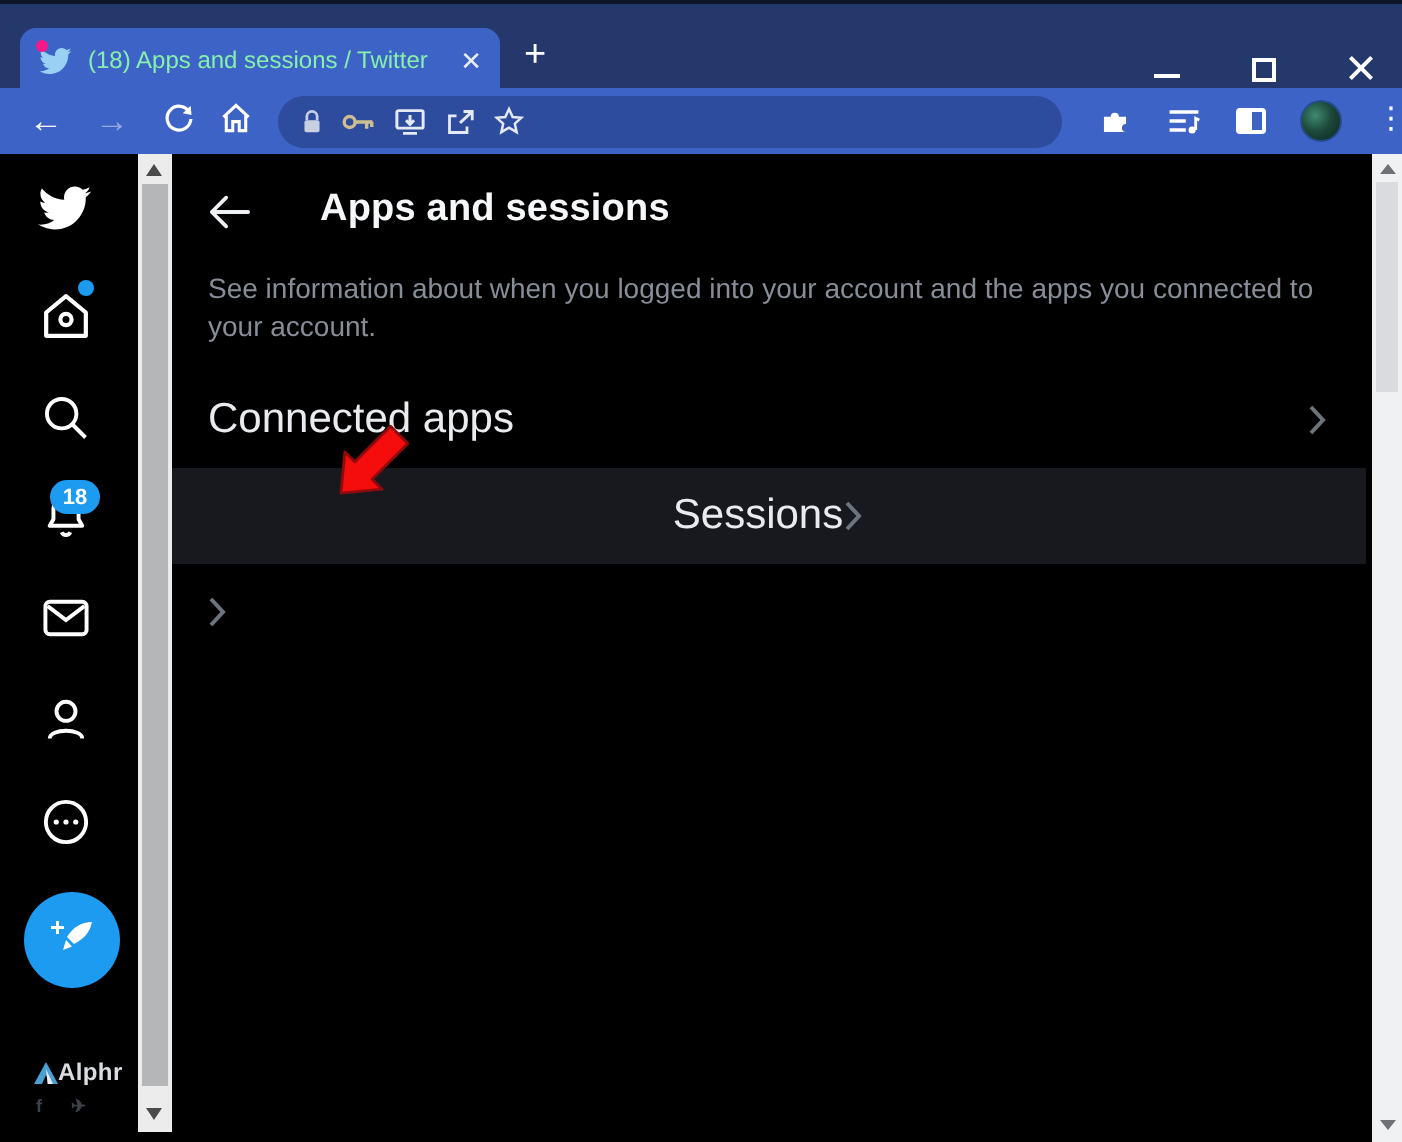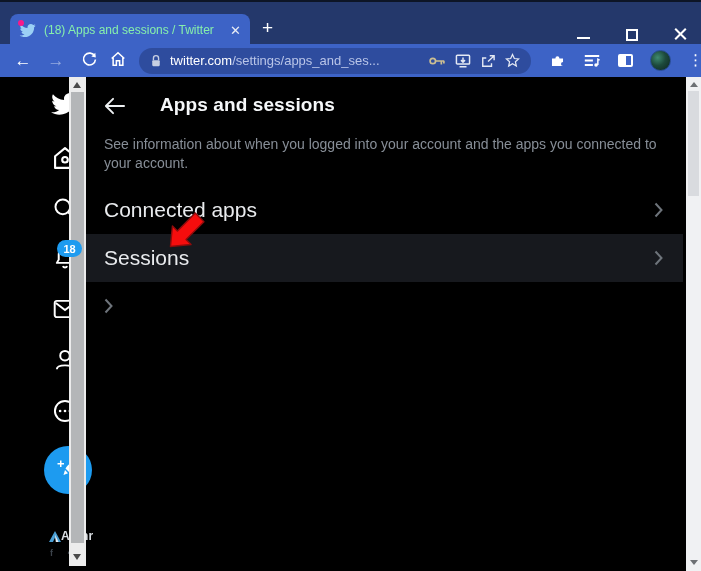--- a/index.html
+++ b/index.html
@@ -36,21 +36,21 @@
   .url-path { color:#b9c5e8; }
   .pill-ico { flex:0 0 auto; margin-left:9px; display:flex; align-items:center; }
   .tb-right { display:flex; align-items:center; margin-left:18px; gap:17px; }
   .avatar { width:21px; height:21px; border-radius:50%; background:radial-gradient(circle at 35% 35%, #3f8a70 0%, #1d4a3c 45%, #0c2420 100%); border:1px solid #274b8f; }
   .dots { color:#fff; font-size:15px; letter-spacing:0; line-height:.45; text-align:center; width:6px; }
 
   
   .content { position:absolute; top:77px; left:0; width:701px; height:494px; background:#000; }
 
   
-  .t-nav { position:absolute; left:0; top:0; width:69px; height:100%;margin-left:32px; }
+  .t-nav { position:absolute; left:0; top:0; width:69px; height:100%; }
   .t-ico { position:absolute; }
   .badge { position:absolute; left:25px; top:163px; min-width:25px; height:17px; background:#1d9bf0; border-radius:9px; color:#fff; font-size:11px; font-weight:bold; display:flex; align-items:center; justify-content:center; z-index:2; padding:0 4px; }
   .home-dot { position:absolute; left:39px; top:63px; width:8px; height:8px; border-radius:50%; background:#1d9bf0; }
   .tweet-btn { position:absolute; left:12px; top:369px; width:48px; height:48px; border-radius:50%; background:#1d9bf0; display:flex; align-items:center; justify-content:center; }
   .alphr { position:absolute; left:17px; top:452px; display:flex; align-items:center; }
   .alphr-text { color:#d9dde1; font-size:12px; font-weight:bold; letter-spacing:.2px; }
   .social-row { position:absolute; left:18px; top:471px; color:#3c434b; font-size:9px; letter-spacing:6px; font-weight:bold; }
 
   
   .sb-inner { position:absolute; left:69px; top:0; width:17px; height:489px; background:#ececec; }
@@ -66,21 +66,21 @@
   .sbr-down { position:absolute; left:3.5px; top:483px; width:0; height:0; border-left:4px solid transparent; border-right:4px solid transparent; border-top:5.5px solid #6d7074; }
 
   
   .main { position:absolute; left:86px; top:0; width:597px; height:100%; }
   .hdr { position:absolute; top:13px; left:0; width:100%; height:34px;padding-left:38px; }
   .back-btn { position:absolute; left:15px; top:3px; width:26px; height:26px; display:flex; align-items:center; justify-content:center; }
   .page-title { position:absolute; left:74px; top:4px; color:#f5f7f9; font-size:19px; font-weight:bold; letter-spacing:.1px; }
   .desc { position:absolute; left:18px; top:58px; width:556px; color:#878e97; font-size:14px; line-height:19px; }
   .menu { position:absolute; left:0; top:109px; width:100%; }
   .menu-row { height:48px; display:flex; align-items:center; justify-content:space-between; padding:0 18px; }
-  .menu-row.hl { background:#17191e; }
+  .menu-row.hl { background:#17191e;justify-content:center; }
   .menu-label { color:#e9ebee; font-size:21px; }
   .chev { display:flex; align-items:center; margin-right:2px; }
 
   
   .red-arrow { position:absolute; left:162px; top:131px; width:47px; height:47px; z-index:5; }
 </style>
 </head>
 <body>
 
 <div class="window">
@@ -118,21 +118,20 @@
           <path d="M3 9.5 L10 3 L17 9.5 M4.6 8.5 V17 H8.2 V12 H11.8 V17 H15.4 V8.5" fill="none" stroke="#fff" stroke-width="1.7"></path>
         </svg>
     </span>
     <div class="urlbar">
       <span style="display:flex">
         <svg width="12" height="14" viewBox="0 0 14 16">
             <path d="M4 7 V4.8 a3 3 0 0 1 6 0 V7" fill="none" stroke="#c7cfe2" stroke-width="1.6"></path>
             <rect x="2.6" y="7" width="8.8" height="7" rx="1.2" fill="#c7cfe2"></rect>
           </svg>
       </span>
-      <span class="url-text"><span class="url-domain">twitter.com</span><span class="url-path">/settings/apps_and_ses...</span></span>
       <span class="pill-ico">
         <svg width="17" height="12" viewBox="0 0 20 12">
             <circle cx="4.5" cy="6" r="3.2" fill="none" stroke="#cdbf92" stroke-width="2"></circle>
             <path d="M7.7 6 H18 M14.5 6 V10 M17.5 6 V9" stroke="#cdbf92" stroke-width="2" fill="none"></path>
           </svg>
       </span>
       <span class="pill-ico">
         <svg width="16" height="14" viewBox="0 0 18 16">
             <rect x="1.5" y="1.5" width="15" height="10" rx="1" fill="none" stroke="#e4e9f4" stroke-width="1.7"></rect>
             <path d="M9 4 V9 M6.7 7 L9 9.4 L11.3 7 M5 14.5 H13" stroke="#e4e9f4" stroke-width="1.7" fill="none"></path>

